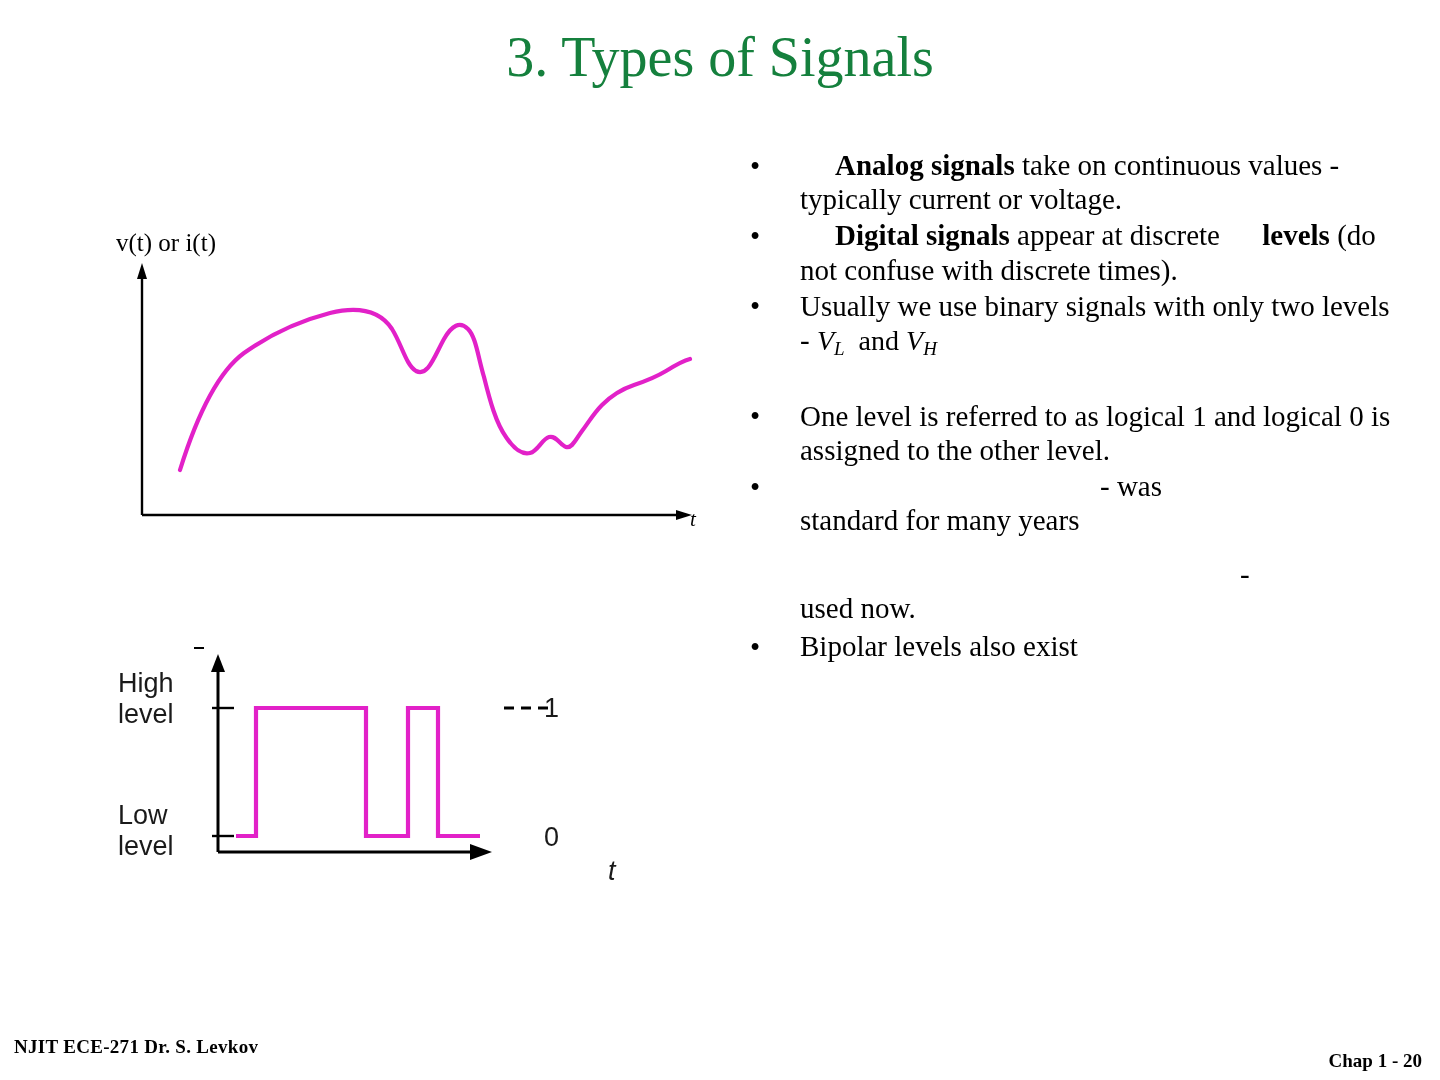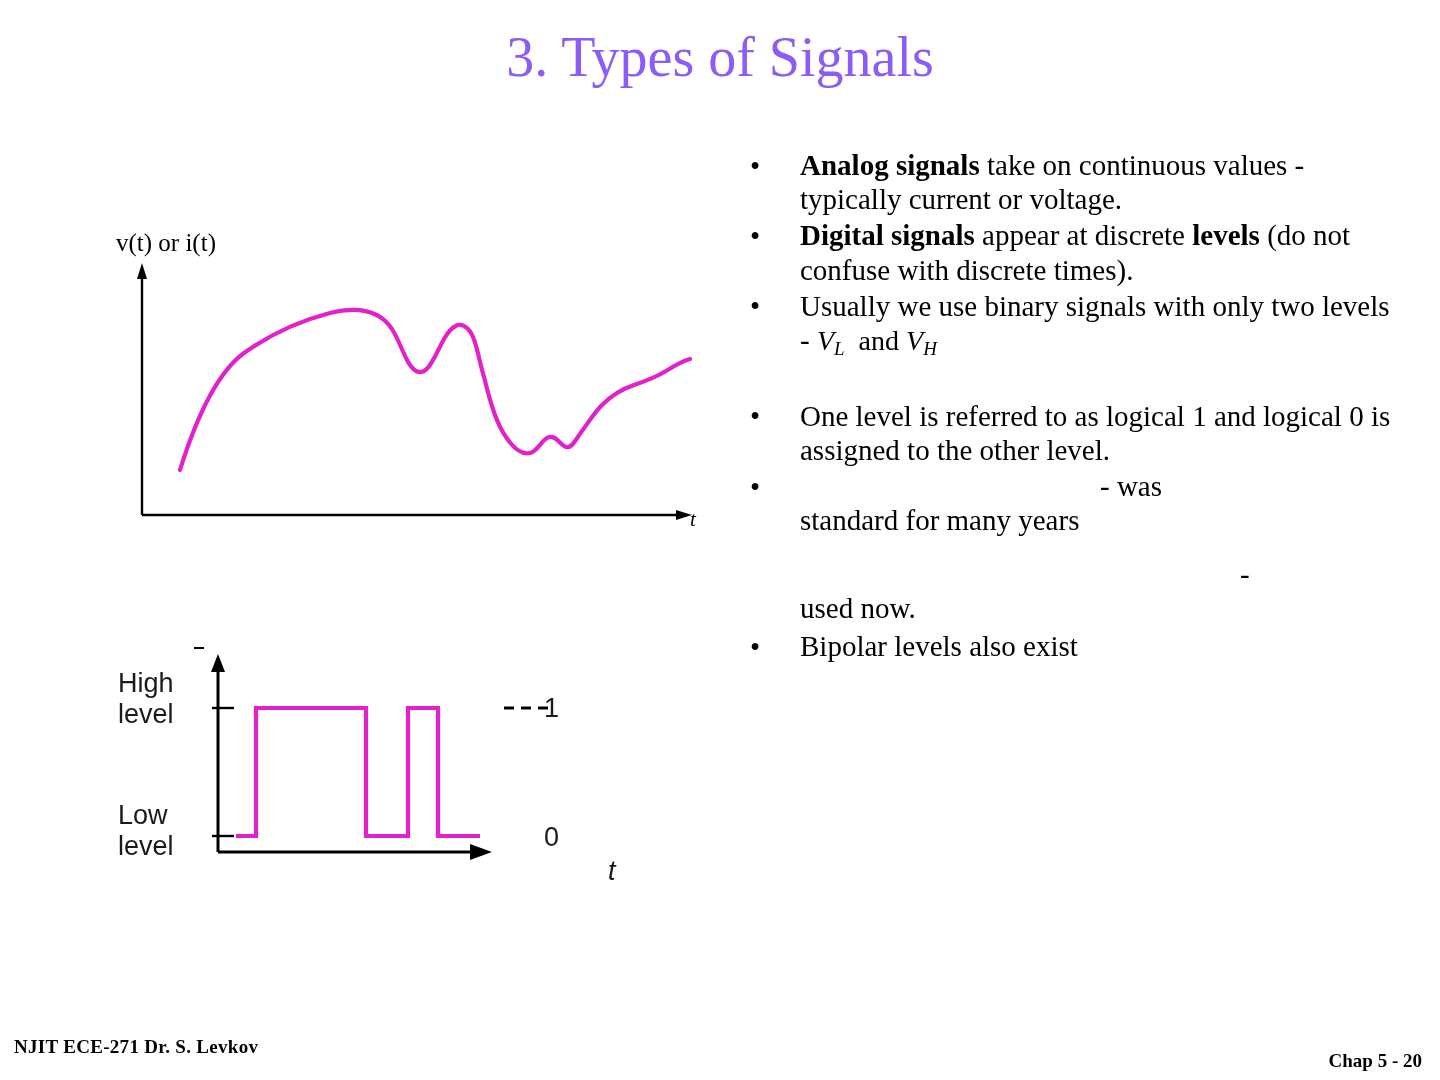--- a/index.html
+++ b/index.html
@@ -22,21 +22,21 @@
   .title {
     position: absolute;
     top: 28px;
     left: 0;
     width: 1440px;
     text-align: center;
     font-size: 56px;
     line-height: 1.05;
     font-family: "Liberation Serif", serif;
     font-weight: normal;
-    color: #8b5cf6;
+    color: #15803d;
   }
 
   
   .fig-analog {
     position: absolute;
     left: 94px;
     top: 225px;
     width: 624px;
     height: 325px;
     background: #ffffff;
@@ -91,21 +91,21 @@
     margin-bottom: 2px;
   }
   .bullet > .dot {
     position: absolute;
     left: 8px;
     top: 0.02em;
     font-size: 29px;
     line-height: 1.18;
   }
   .b-txt { display: inline; }
-  b { font-weight: bold; }
+  b { font-weight: bold; margin-left: 35px; }
   .math {
     font-family: "Liberation Serif", serif;
     font-style: italic;
     font-size: 28px;
     white-space: nowrap;
   }
   .math .sub {
     font-size: 19px;
     vertical-align: -0.28em;
     font-style: italic;
@@ -251,15 +251,15 @@
     </div>
 
     <div class="bullet">
       <span class="dot">•</span>
       <span class="b-txt">Bipolar levels also exist</span>
     </div>
 
   </div>
 
   <div class="footer-left">NJIT   ECE-271   Dr. S. Levkov</div>
-  <div class="footer-right">Chap 5 - 20</div>
+  <div class="footer-right">Chap 1 - 20</div>
 
 </div>
 
 </body></html>

